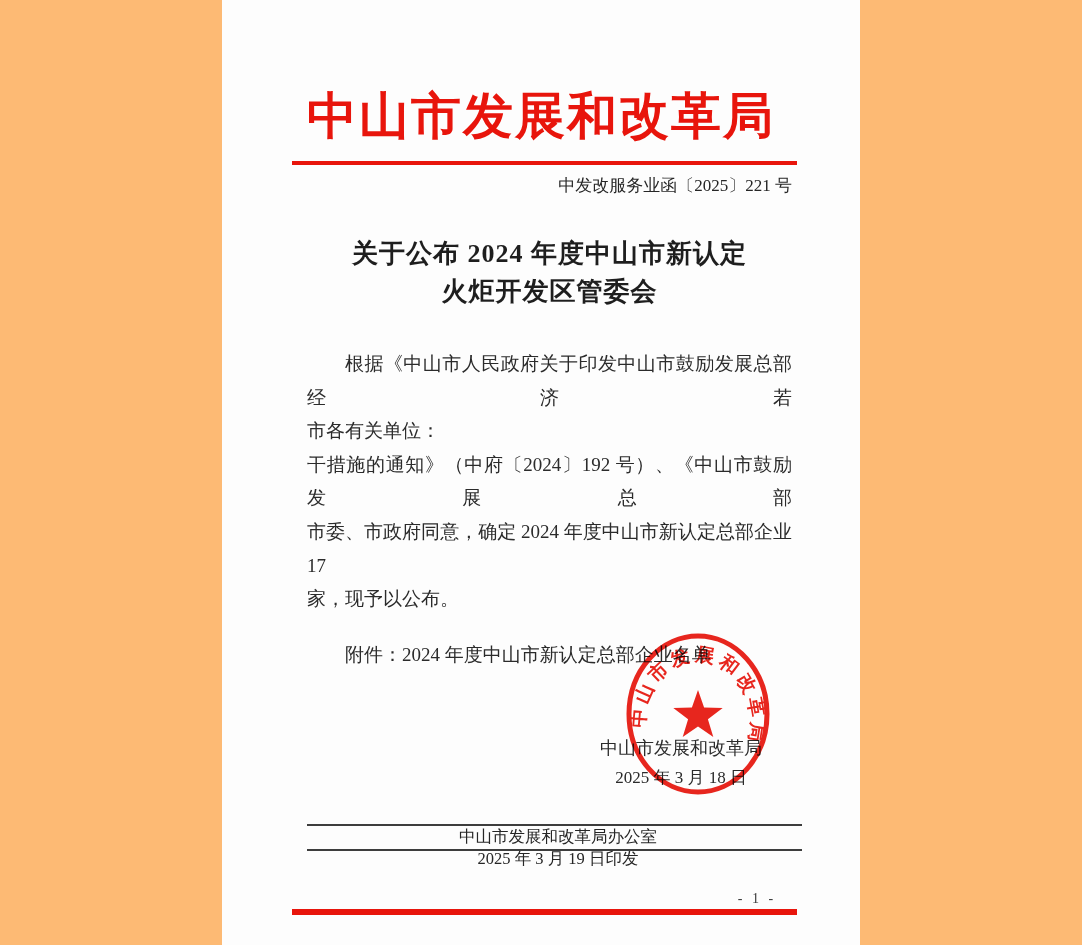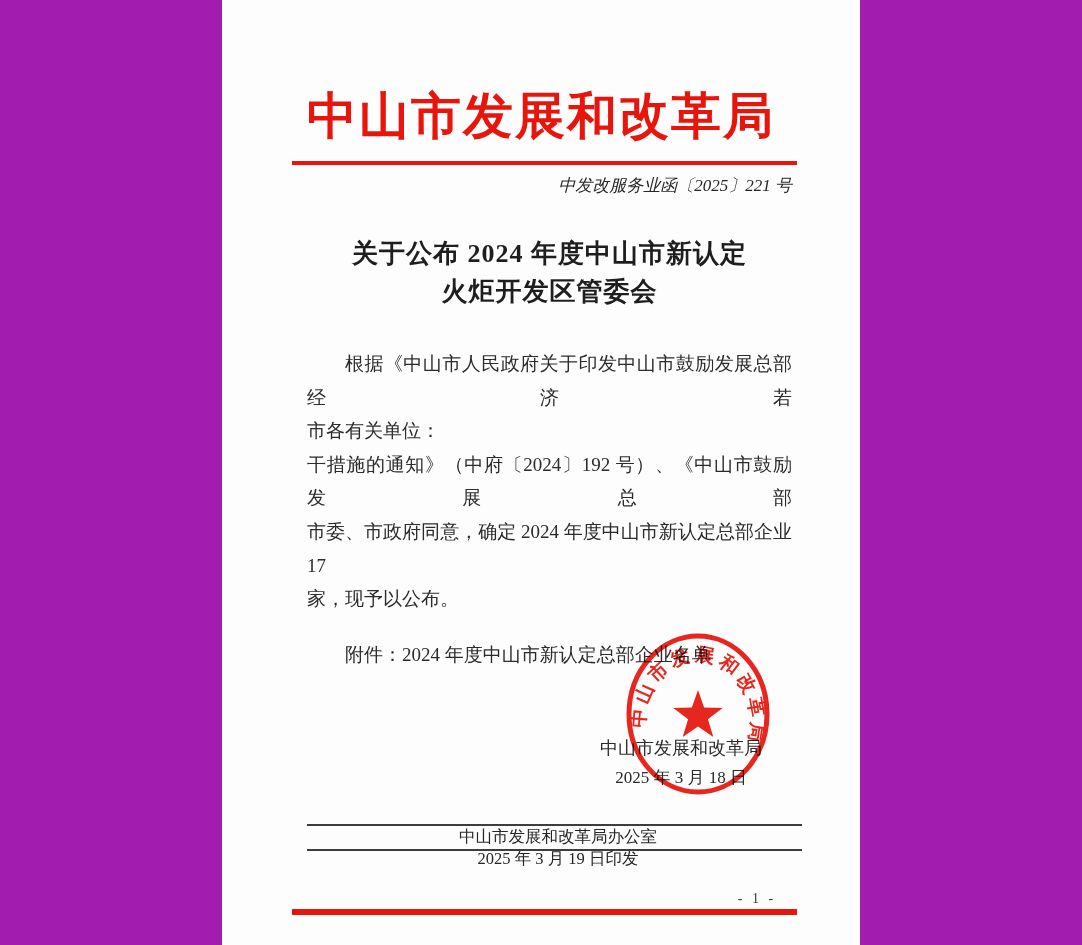--- a/index.html
+++ b/index.html
@@ -4,21 +4,21 @@
 <style>
   html, body {
     margin: 0;
     padding: 0;
     background: #000;
     font-family: "Liberation Serif", "DejaVu Serif", serif;
   }
   .viewport {
     width: 1082px;
     height: 945px;
-    background: #a21caf;
+    background: #fdba74;
     overflow: hidden;
   }
   .page {
     position: relative;
     width: 638px;
     height: 945px;
     margin: 0 auto;
     background: #fdfdfd;
     color: #2b2b2b;
   }
@@ -43,21 +43,20 @@
     height: 4px;
     background: #e8150c;
   }
   .rule-top { top: 161px; }
   .doc-number {
     margin-top: 26px;
     text-align: right;
     font-size: 17px;
     line-height: 24px;
     color: #262626;
-    font-style: italic;
   }
   .doc-title {
     margin-top: 37px;
     text-align: center;
     font-size: 26px;
     line-height: 38px;
     font-weight: bold;
     color: #1e1e1e;
     letter-spacing: 1px;
   }

